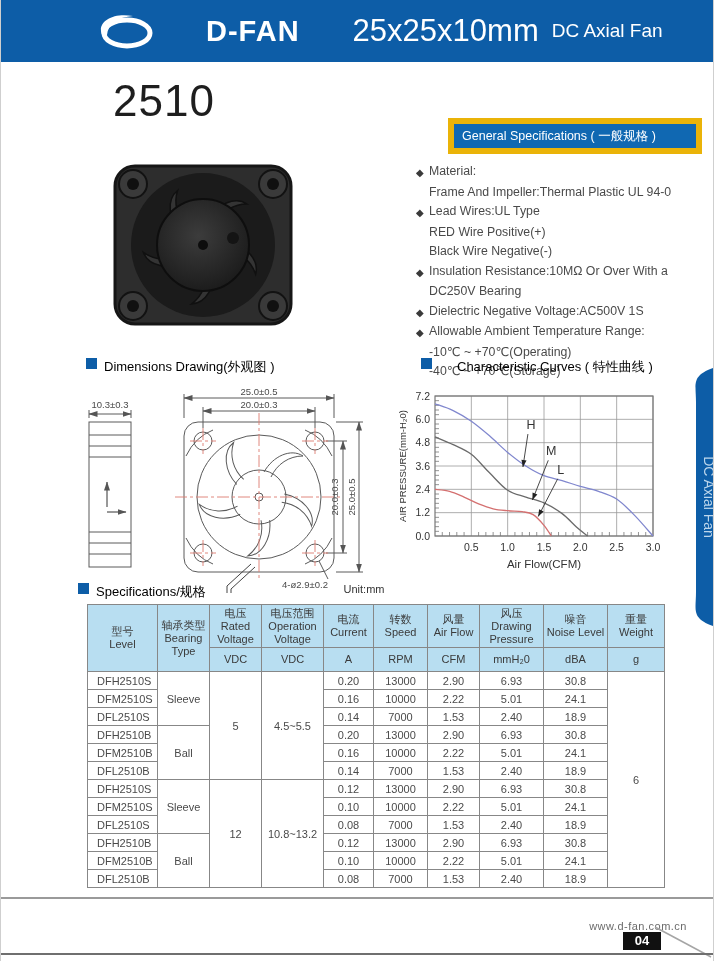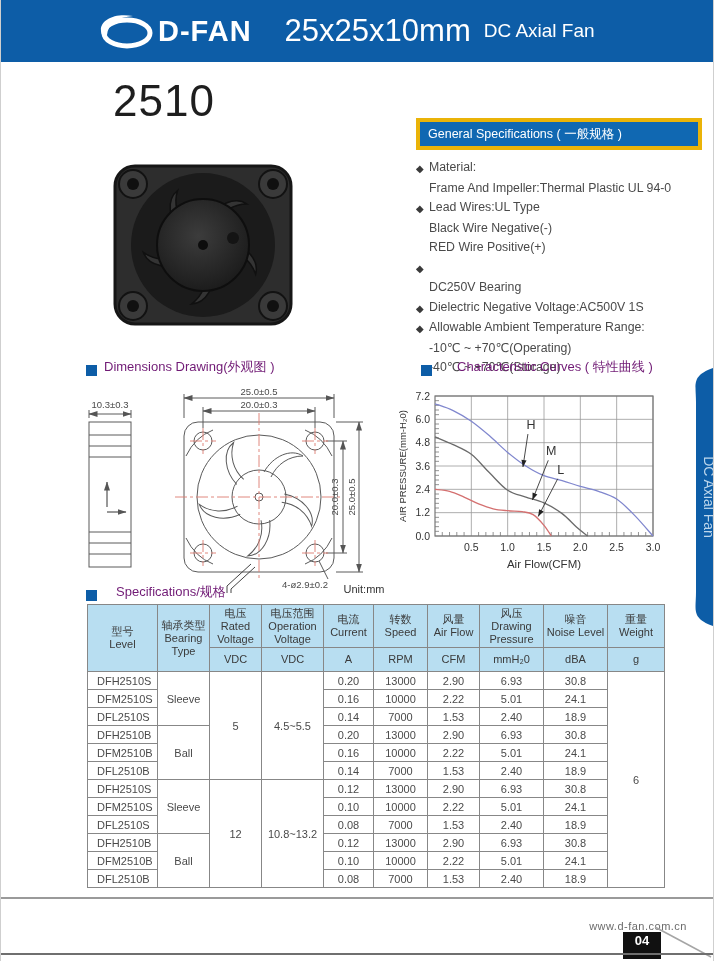--- a/index.html
+++ b/index.html
@@ -2,63 +2,63 @@
 <html><head>
 <meta charset="utf-8">
 <style>
   html,body{margin:0;padding:0;background:#e8e8e8;}
   .page{position:relative;width:714px;height:961px;margin:0 auto;background:#fff;
         font-family:"Liberation Sans","DejaVu Sans",sans-serif;color:#3f3f3f;overflow:hidden;
         border-left:1px solid #cfcfcf;border-right:1px solid #cfcfcf;box-sizing:border-box;}
   
   .topbar{position:absolute;left:0;top:0;width:714px;height:62px;background:#0d5da7;
           display:flex;align-items:center;color:#fff;}
-  .brand{display:flex;align-items:center;margin-left:95px;}
+  .brand{display:flex;align-items:center;margin-left:95px;gap:48px;}
   .brand-name{font-size:29px;font-weight:bold;letter-spacing:1px;margin-left:4px;}
-  .size-title{margin-left:33px;font-size:31px;font-weight:normal;}
+  .size-title{margin-left:53px;font-size:31px;font-weight:normal;}
   .subtitle{margin-left:13px;font-size:19px;}
   
   .model-number{position:absolute;left:112px;top:76px;width:140px;text-align:left;
                 font-size:44px;color:#1e1e1e;letter-spacing:1px;}
   .fan-photo{position:absolute;left:106px;top:158px;}
   
   .gen-specs{position:absolute;left:415px;top:118px;width:286px;}
   .gen-title{background:#1068b2;color:#fff;font-size:12.5px;padding:4px 8px 3px 8px;
-             border:4px solid #eab308;}
+             border:6px solid #eab308;margin-left:32px;}
   .gen-list{margin-top:8px;font-size:12.3px;line-height:19.5px;color:#4a4a4a;}
   .gen-item{display:flex;}
   .gen-item .diamond{width:13px;font-size:10px;color:#3a3a3a;flex:none;padding-top:1px;}
   .gen-item.cont{padding-left:13px;align-items:flex-end;}
   
-  .sec-title{position:absolute;font-size:13px;color:#701a75;display:flex;align-items:flex-end;}
+  .sec-title{position:absolute;font-size:13px;color:#000000;display:flex;align-items:flex-start;}
   .sec-title .bullet{width:11px;height:11px;background:#0d5da7;margin-right:7px;flex:none;}
   .dims-title{left:85px;top:358px;}
   .curves-title{left:420px;top:358px;gap:18px;}
-  .spec-title{left:85px;top:583px;gap:12px;}
+  .spec-title{left:77px;top:583px;}
   
   .dims-svg{position:absolute;left:78px;top:382px;}
   .curves-svg{position:absolute;left:396px;top:386px;}
   
   .side-tab{position:absolute;right:0;top:368px;}
   
   .spec-table{position:absolute;left:86px;top:604px;border-collapse:collapse;table-layout:fixed;}
   .spec-table th,.spec-table td{border:1px solid #878787;text-align:center;padding:0;
        font-weight:normal;}
   .spec-table th{background:#b8def1;color:#3a3a3a;font-size:11px;line-height:13px;}
   .spec-table td{font-size:11px;color:#4a4a4a;height:17px;}
   .spec-table td.model-cell{text-align:left;padding-left:9px;}
   .spec-table thead tr:first-child th{height:42px;}
   .spec-table thead tr:last-child th{height:23px;}
   
   .footer-rule{position:absolute;left:0;top:897px;width:714px;height:2px;background:#9a9a9a;}
   .bottom-line{position:absolute;left:0;top:953px;width:714px;height:2px;background:#6f6f6f;}
   .footer-row{position:absolute;right:26px;top:920px;display:flex;align-items:center;flex-direction:column;}
   .website{font-size:11px;color:#6b6b6b;letter-spacing:0.5px;}
   .page-badge{margin-left:8px;background:#111;color:#fff;font-size:13px;font-weight:bold;
-              padding:1px 12px 11px 12px;}
+              padding:1px 12px 2px 12px;}
   .footer-diag{position:absolute;right:0;top:915px;}
 </style>
 </head>
 <body>
 
 <div class="page">
 
   <header class="topbar">
     <div class="brand">
       <svg width="58" height="42" viewBox="0 0 58 42">
@@ -116,27 +116,28 @@
           <span>Material:</span>
         </div>
         <div class="gen-item cont">
           <span>Frame And Impeller:Thermal Plastic UL 94-0</span>
         </div>
         <div class="gen-item">
           <span class="diamond">◆</span>
           <span>Lead Wires:UL Type</span>
         </div>
         <div class="gen-item cont">
+          <span>RED Wire Positive(+)</span>
+        </div>
+        <div class="gen-item cont">
           <span>Black Wire Negative(-)</span>
-        </div>
-        <div class="gen-item cont">
-          <span>RED Wire Positive(+)</span>
         </div>
         <div class="gen-item">
           <span class="diamond">◆</span>
+          <span>Insulation Resistance:10MΩ Or Over With a</span>
         </div>
         <div class="gen-item cont">
           <span>DC250V Bearing</span>
         </div>
         <div class="gen-item">
           <span class="diamond">◆</span>
           <span>Dielectric Negative Voltage:AC500V 1S</span>
         </div>
         <div class="gen-item">
           <span class="diamond">◆</span>

